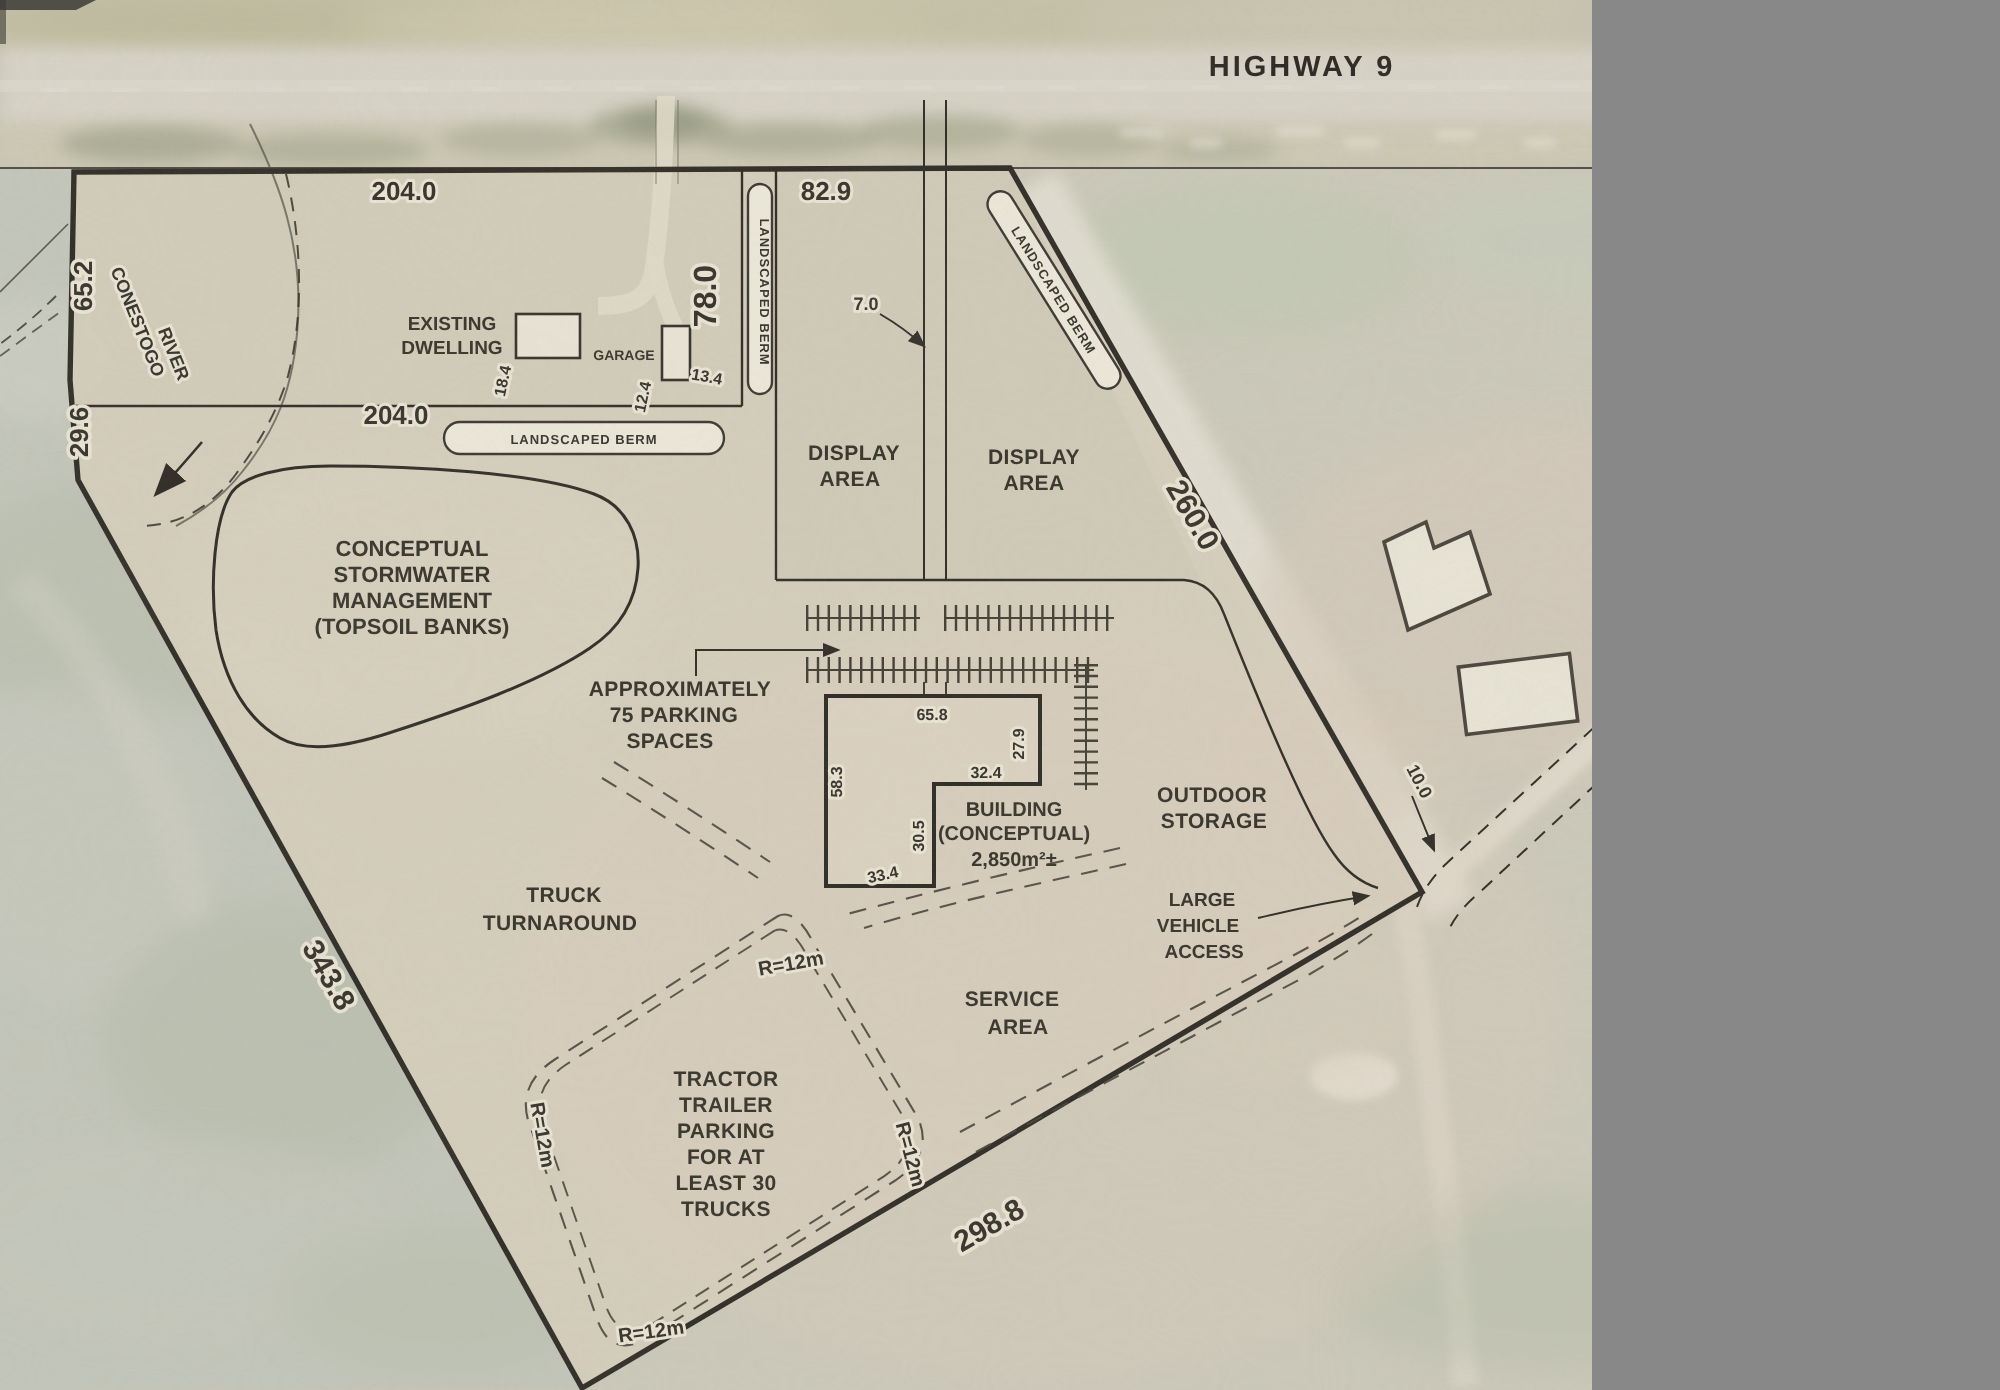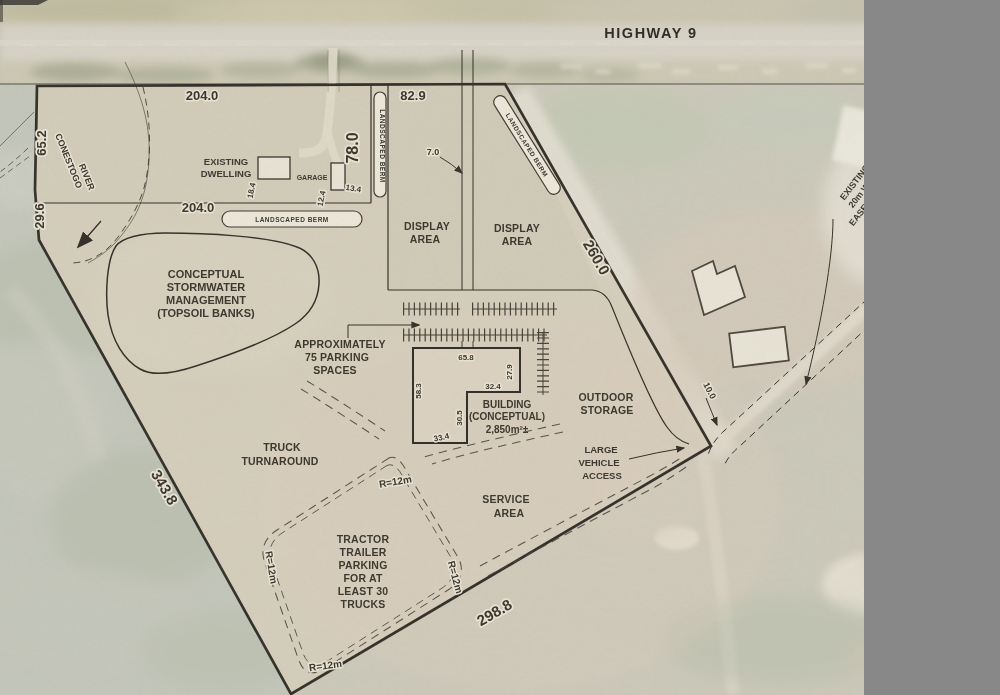--- a/index.html
+++ b/index.html
@@ -1,16 +1,16 @@
 <!DOCTYPE html>
 <html><head>
 <meta charset="utf-8">
 <style>
   html,body { margin:0; padding:0; background:#888; }
-  .stage { position:relative; width:864px; height:695px; overflow:hidden;
+  .stage { position:relative; width:796px; height:695px; overflow:hidden;
            font-family:"Liberation Sans", sans-serif; }
   svg { position:absolute; inset:0; display:block; }
   
   text { font-family:"Liberation Sans", sans-serif; font-weight:700;
          fill:#35322a; text-anchor:middle; }
   .halo { paint-order:stroke; stroke:#e9e4d4; stroke-width:3px; stroke-linejoin:round; }
   .halo2 { paint-order:stroke; stroke:#e9e4d4; stroke-width:3.6px; stroke-linejoin:round; }
   .s65{font-size:6.5px; letter-spacing:.5px;} .s7{font-size:7px;}
   .s8{font-size:8px;}  .s9{font-size:9px;}  .s95{font-size:9.5px;}
   .s10{font-size:10px;} .s105{font-size:10.5px; letter-spacing:.2px;}

